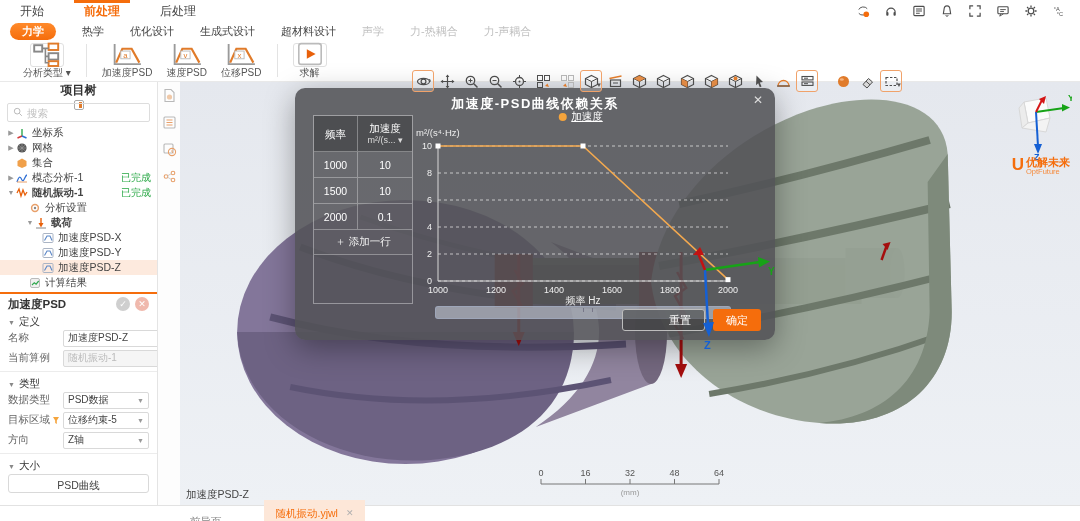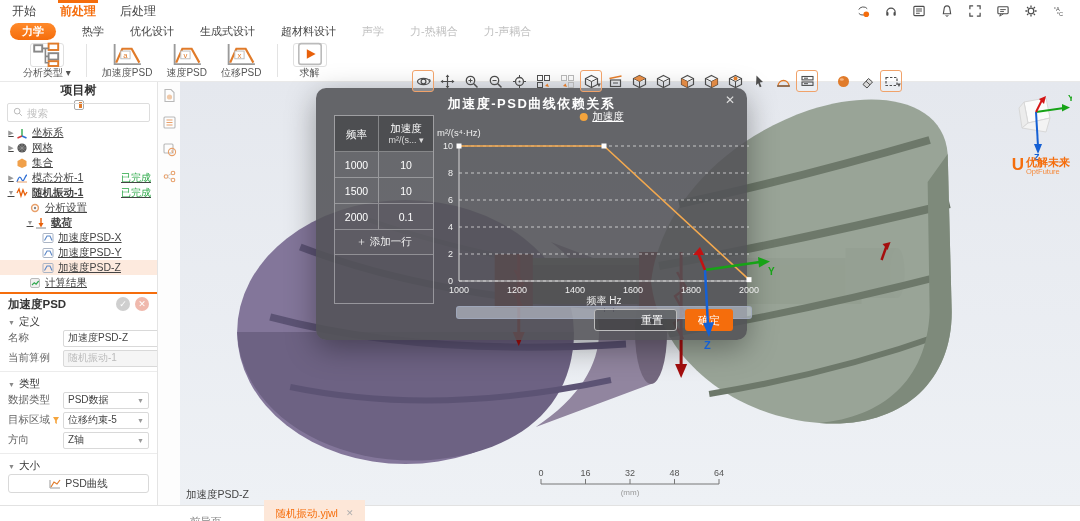--- a/index.html
+++ b/index.html
@@ -2,21 +2,21 @@
 <html><head>
 <meta charset="utf-8">
 <style>
   * { margin:0; padding:0; box-sizing:border-box; }
   html,body { width:1080px; height:521px; overflow:hidden; background:#fff;
     font-family:"Liberation Sans","DejaVu Sans",sans-serif; font-size:12px; color:#333; }
   .app { position:relative; width:1080px; height:521px; }
 
   
   .topbar { position:absolute; top:0; left:0; right:0; height:22px; background:#fff; display:flex; align-items:center; }
-  .top-tab { position:relative; padding:0 12px; height:22px; line-height:22px; font-size:12px; color:#444; cursor:pointer; }
+  .top-tab { position:relative; padding:0 20px; height:22px; line-height:22px; font-size:12px; color:#444; cursor:pointer; }
   .top-tab.active { color:#f56d0c; font-weight:bold; }
   .top-tab.active::before { content:""; position:absolute; top:0; left:10px; right:10px; height:3px; background:#f56d0c; }
   .top-icons { margin-left:auto; display:flex; align-items:center; gap:13px; padding-right:14px; }
   .top-icons .ticon { width:15px; height:15px; display:inline-flex; align-items:center; justify-content:center; position:relative; }
   .top-icons svg { width:14px; height:14px; }
 
   
   .catrow { position:absolute; top:22px; left:0; right:0; height:18px; display:flex; align-items:center; gap:26px; padding-left:10px; background:#fff; }
   .cat { font-size:11px; color:#444; cursor:pointer; white-space:nowrap; }
   .cat.active { background:linear-gradient(#ff8a2b,#f56d0c); color:#fff; font-weight:bold; border-radius:9px; padding:1px 12px; }
@@ -35,21 +35,21 @@
   .main { position:absolute; top:82px; left:0; right:0; bottom:16px; display:flex; }
 
   
   .lpanel { width:158px; background:#fff; border-right:1px solid #e4e4e4; overflow:hidden; display:flex; flex-direction:column; }
   .tree-head { height:18px; display:flex; align-items:center; padding:0 8px;flex-direction:column; }
   .tree-title { font-weight:bold; font-size:12px; color:#333; flex:1; }
   .searchwrap { margin:3px 7px; height:19px; border:1px solid #ddd; border-radius:2px; display:flex; align-items:center; padding:0 5px; gap:4px; }
   .searchwrap input { border:none; outline:none; flex:1; font-size:10.5px; color:#666; width:100px; background:transparent; }
   .searchwrap input::placeholder { color:#c0c0c0; }
   .tree { flex:0 0 auto; }
-  .trow { height:15px; display:flex; align-items:center; font-size:10.5px; color:#444; cursor:pointer; padding-right:6px;text-decoration:underline; }
+  .trow { height:15px; display:flex; align-items:center; font-size:10.5px; color:#444; cursor:pointer; padding-right:6px; }
   .trow.sel { background:#fdeade; }
   .trow .arrow { width:10px; text-align:center; font-size:7px; color:#999; flex:0 0 auto; }
   .trow .ticn { width:12px; height:12px; margin-right:4px; flex:0 0 auto; display:inline-flex; }
   .trow .ticn svg { width:12px; height:12px; }
   .trow .tlab { flex:1; white-space:nowrap; overflow:hidden; }
   .trow .tstat { font-size:10px; color:#27a744; }
   .trow.b .tlab { font-weight:bold; }
 
   
   .props { border-top:2px solid #f56d0c; margin-top:2px; padding:0 8px; flex:1; overflow:hidden; }
@@ -59,42 +59,42 @@
   .pbtn.ok { background:#cfcfcf; }
   .pbtn.no { background:#f0b9ad; }
   .sec-label { height:14px; line-height:14px; font-size:10.5px; color:#333; }
   .sec-label .caret { font-size:7px; color:#888; margin-right:4px; }
   .prow { height:20px; display:flex; align-items:center; }
   .prow .plab { width:55px; font-size:10.5px; color:#666; flex:0 0 auto; display:flex; align-items:center; gap:2px; }
   .pctl { flex:1; height:17px; border:1px solid #d9d9d9; border-radius:2px; font-size:10px; color:#444; padding:0 4px; display:flex; align-items:center; background:#fff; }
   .pctl.dis { background:#f5f5f5; color:#bbb; }
   .pctl .sel-caret { margin-left:auto; font-size:7px; color:#999; }
   .pdiv { height:1px; background:#ececec; margin:3px -8px 4px; }
-  .psd-btn { height:19px; border:1px solid #d9d9d9; border-radius:3px; display:flex; align-items:center; justify-content:center; gap:4px; font-size:10.5px; color:#444; cursor:pointer; margin-top:2px; background:#fff; }
+  .psd-btn { height:19px; border:1px solid #d9d9d9; border-radius:3px; display:flex; align-items:center; justify-content:center; gap:4px; font-size:10.5px; color:#444; cursor:pointer; margin-top:2px; background:#fff;flex-direction:column; }
 
   
   .istrip { width:22px; background:#fdfdfd; display:flex; flex-direction:column; align-items:center; padding-top:6px; gap:12px; }
   .istrip .sicon { width:15px; height:15px; display:inline-flex; }
   .istrip svg { width:15px; height:15px; }
 
   
   .viewport { flex:1; position:relative; background:linear-gradient(#e5e8ee,#eef1f5); overflow:hidden; }
   .scene { position:absolute; inset:0; width:100%; height:100%; }
   .vp-label { position:absolute; left:6px; bottom:3px; font-size:10.5px; color:#444; }
 
   
   .vtoolbar { position:absolute; top:68px; left:412px; height:26px; display:flex; align-items:center; gap:2px; z-index:30; }
   .vt { width:22px; height:22px; display:inline-flex; align-items:center; justify-content:center; border:1px solid transparent; border-radius:3px; position:relative; cursor:pointer; }
   .vt.boxed { border-color:#f0a26a; background:rgba(255,255,255,.25); }
   .vt svg { width:15px; height:15px; }
   .vt .caret { position:absolute; right:-1px; bottom:3px; font-size:6px; color:#555; }
   .vt-gap { width:10px; }
 
   
-  .dialog { position:absolute; left:316px; top:88px; width:431px; height:252px; background:rgba(82,82,86,0.88);
+  .dialog { position:absolute; left:295px; top:88px; width:480px; height:252px; background:rgba(82,82,86,0.88);
     border-radius:10px; box-shadow:0 8px 30px rgba(0,0,0,.35); z-index:20; color:#fff; }
   .dlg-title { position:absolute; top:7px; left:0; right:0; text-align:center; font-size:13px; font-weight:bold; letter-spacing:1.5px; color:#fff; }
   .dlg-close { position:absolute; top:5px; right:12px; font-size:12px; color:#ddd; cursor:pointer; }
   .dtable { position:absolute; left:18px; top:27px; width:100px; height:189px; border:1px solid rgba(255,255,255,.38); }
   .dtable .hrow, .dtable .drow { display:grid; grid-template-columns:44px 54px; }
   .dcell { border-right:1px solid rgba(255,255,255,.32); border-bottom:1px solid rgba(255,255,255,.32);
     display:flex; align-items:center; justify-content:center; font-size:10.5px; color:#fff; text-align:left; }
   .dcell:last-child { border-right:none; }
   .hcell { background:rgba(25,25,25,.30); height:36px; flex-direction:column; line-height:12px; }
   .hcell .unit { font-size:9px; color:#ddd; }

